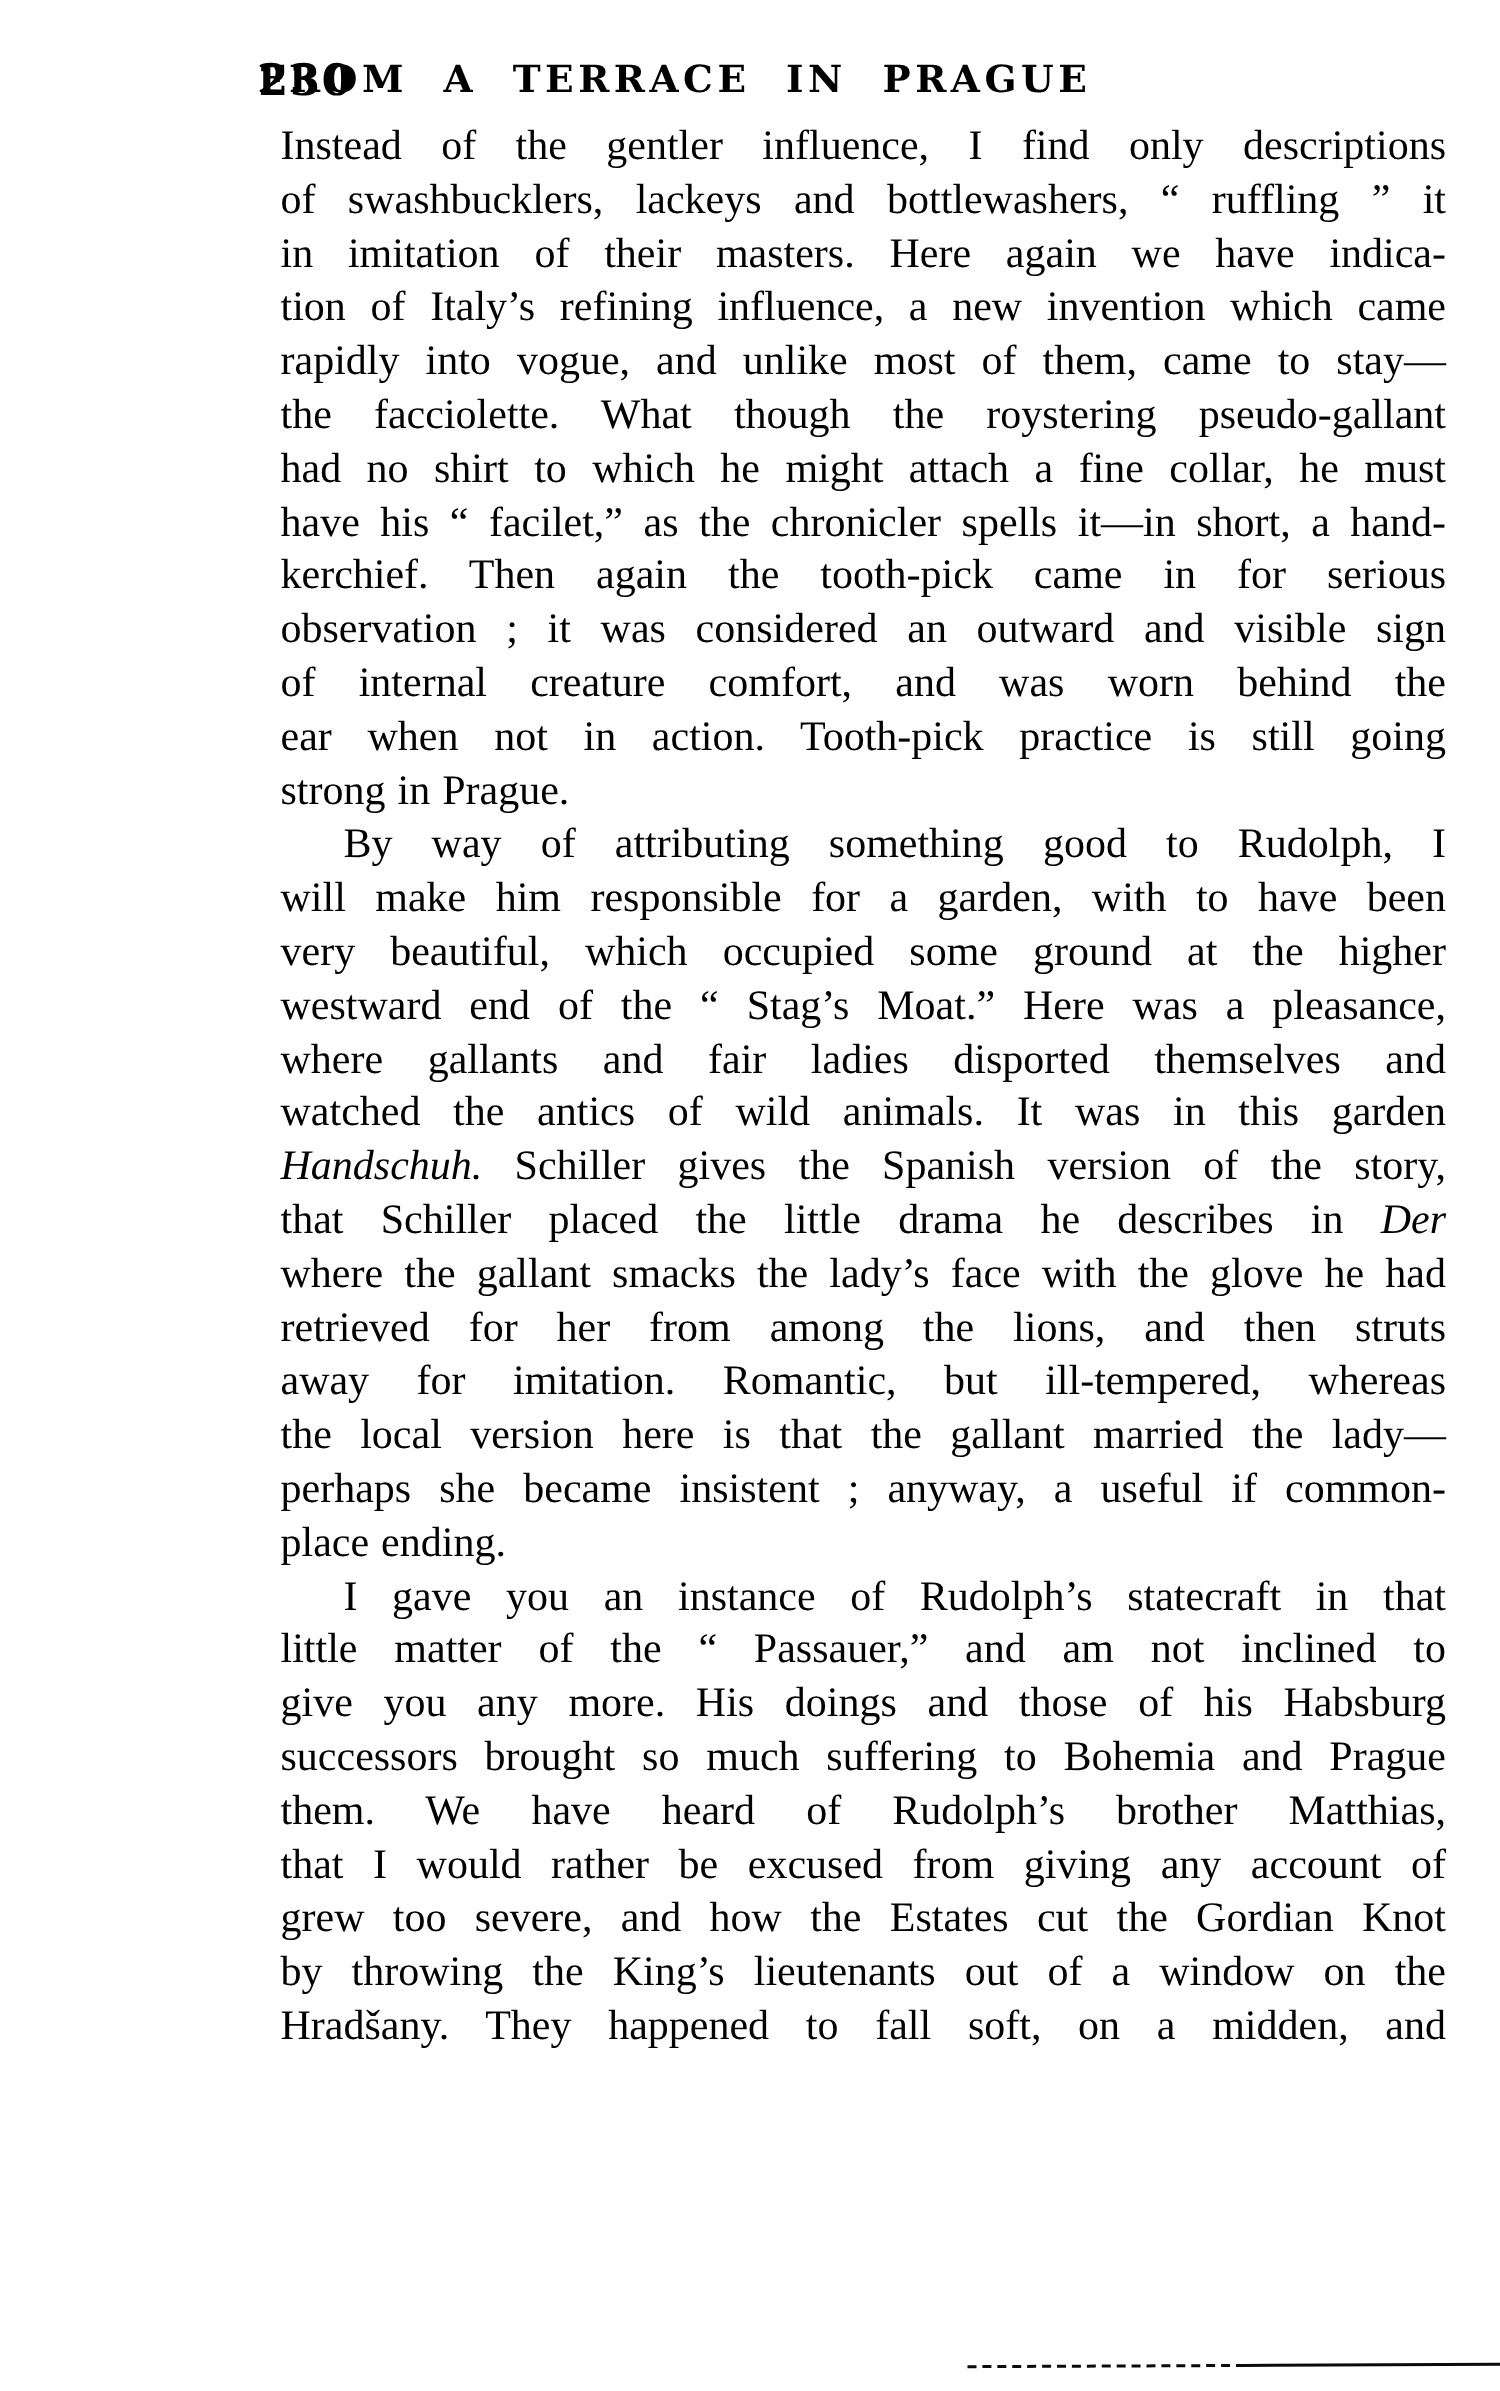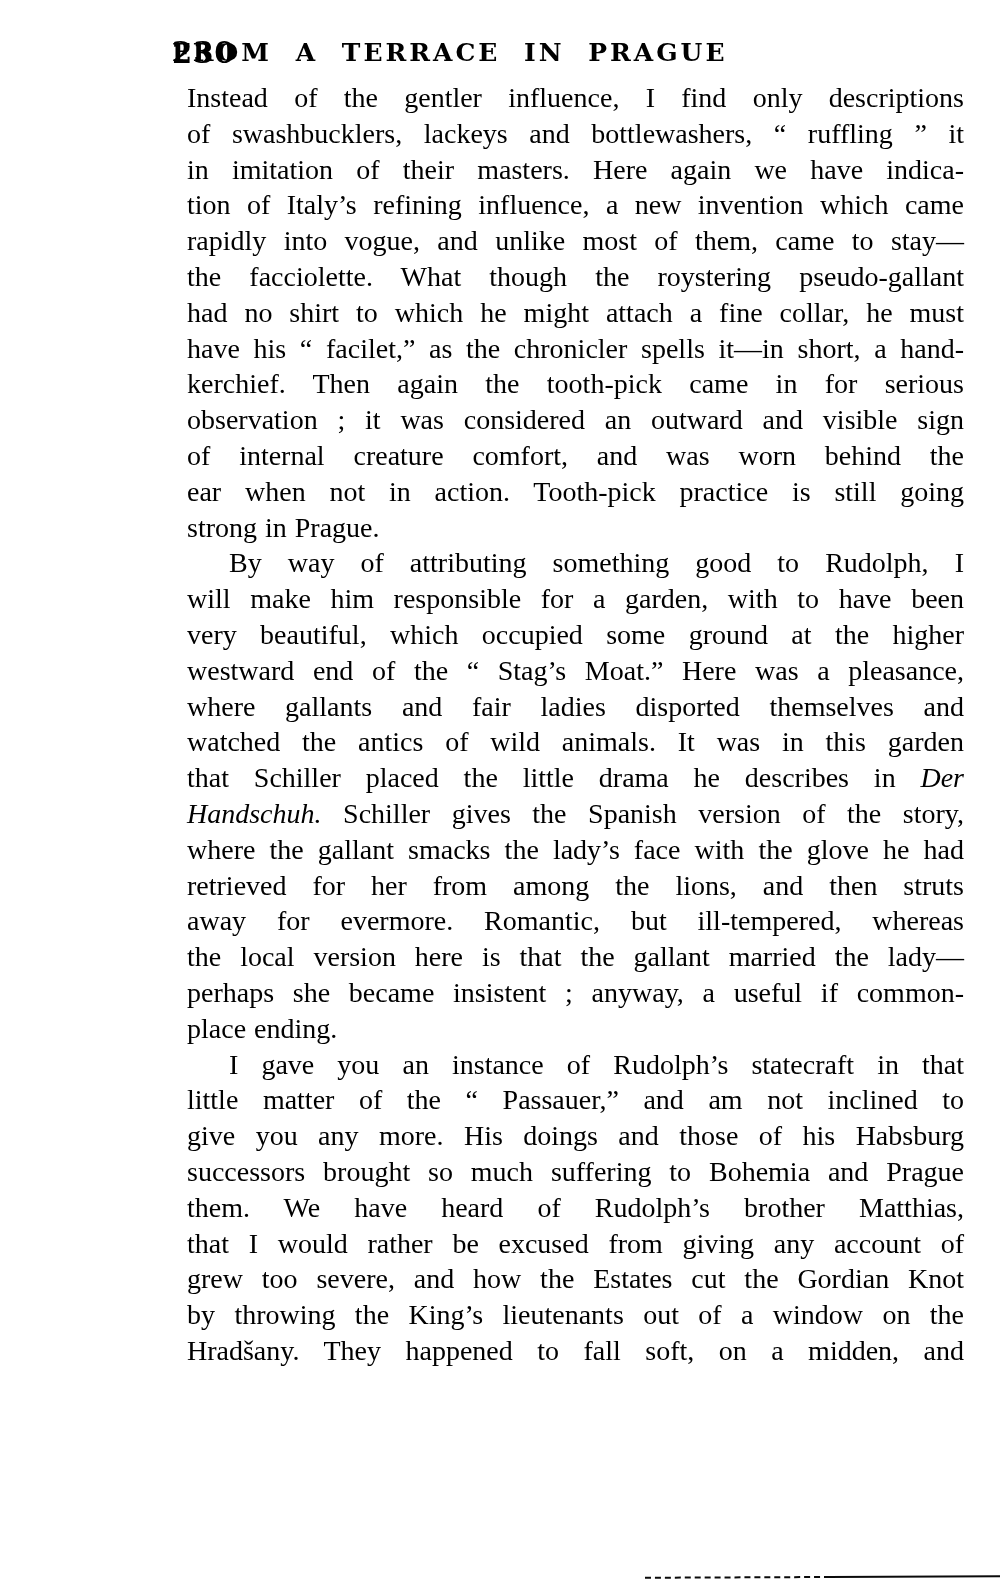--- a/index.html
+++ b/index.html
@@ -112,25 +112,25 @@
         <div class="line just"><span>observation ; it was considered an outward and visible sign</span></div>
         <div class="line just"><span>of internal creature comfort, and was worn behind the</span></div>
         <div class="line just"><span>ear when not in action. Tooth-pick practice is still going</span></div>
         <div class="line"><span>strong in Prague.</span></div>
         <div class="line indent just"><span>By way of attributing something good to Rudolph, I</span></div>
         <div class="line just"><span>will make him responsible for a garden, with to have been</span></div>
         <div class="line just"><span>very beautiful, which occupied some ground at the higher</span></div>
         <div class="line just"><span>westward end of the “ Stag’s Moat.” Here was a pleasance,</span></div>
         <div class="line just"><span>where gallants and fair ladies disported themselves and</span></div>
         <div class="line just"><span>watched the antics of wild animals. It was in this garden</span></div>
+        <div class="line just"><em>Handschuh.</em><span> Schiller gives the Spanish version of the story,</span></div>
         <div class="line just"><span>that Schiller placed the little drama he describes in </span><em>Der</em></div>
-        <div class="line just"><em>Handschuh.</em><span> Schiller gives the Spanish version of the story,</span></div>
         <div class="line just"><span>where the gallant smacks the lady’s face with the glove he had</span></div>
         <div class="line just"><span>retrieved for her from among the lions, and then struts</span></div>
-        <div class="line just"><span>away for evermore. Romantic, but ill-tempered, whereas</span></div>
+        <div class="line just"><span>away for imitation. Romantic, but ill-tempered, whereas</span></div>
         <div class="line just"><span>the local version here is that the gallant married the lady—</span></div>
         <div class="line just"><span>perhaps she became insistent ; anyway, a useful if common-</span></div>
         <div class="line"><span>place ending.</span></div>
         <div class="line indent just"><span>I gave you an instance of Rudolph’s statecraft in that</span></div>
         <div class="line just"><span>little matter of the “ Passauer,” and am not inclined to</span></div>
         <div class="line just"><span>give you any more. His doings and those of his Habsburg</span></div>
         <div class="line just"><span>successors brought so much suffering to Bohemia and Prague</span></div>
         <div class="line just"><span>them. We have heard of Rudolph’s brother Matthias,</span></div>
         <div class="line just"><span>that I would rather be excused from giving any account of</span></div>
         <div class="line just"><span>grew too severe, and how the Estates cut the Gordian Knot</span></div>

